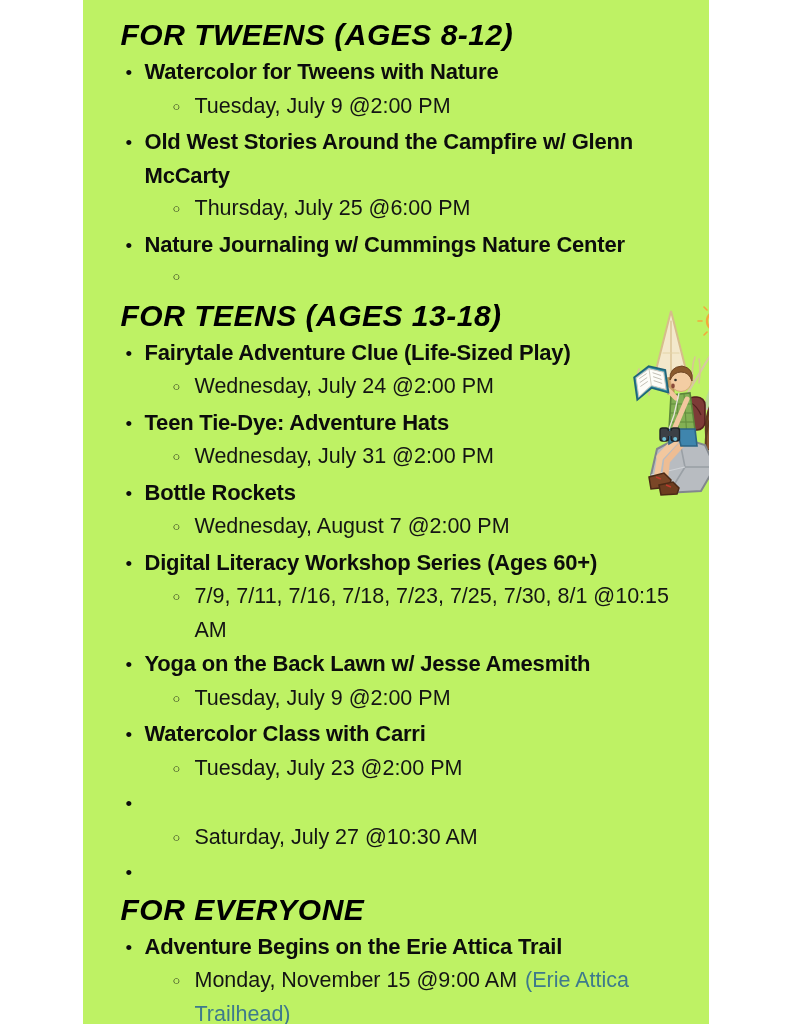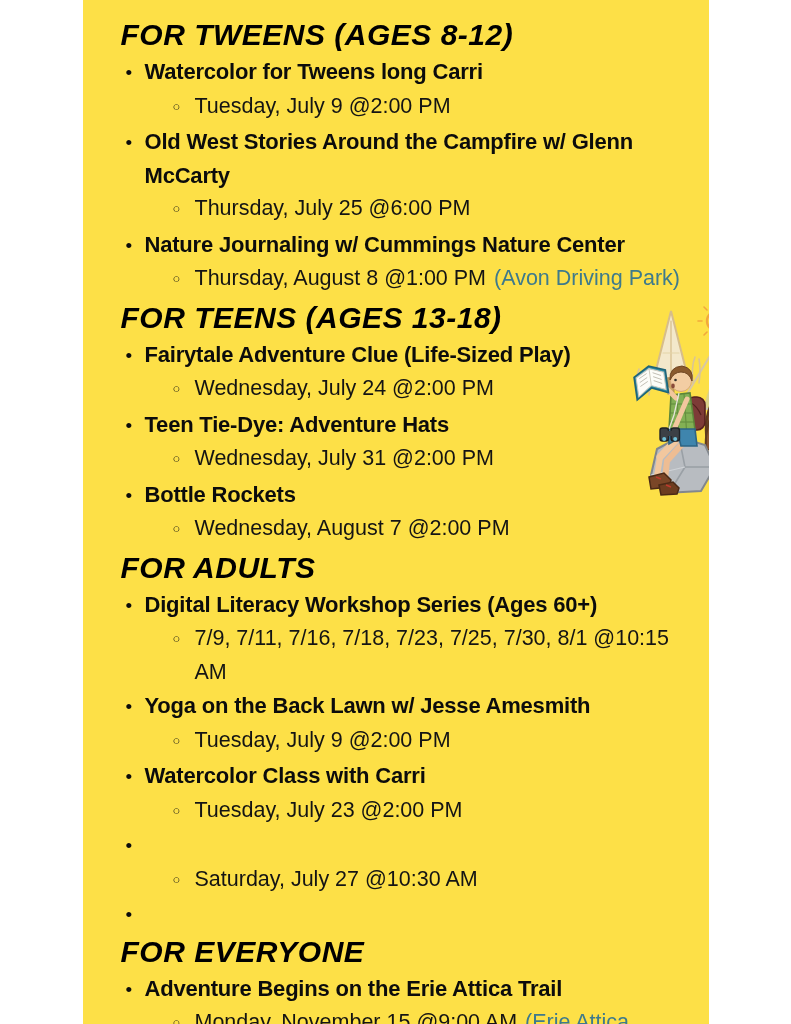--- a/index.html
+++ b/index.html
@@ -1,19 +1,19 @@
 <!DOCTYPE html>
 <html><head>
 <meta charset="utf-8">
 <style>
   * { margin:0; padding:0; box-sizing:border-box; }
   html,body { background:#ffffff; }
   .sheet {
     position:relative; width:626px; height:1024px; margin:0 auto;
-    background:#fde047; overflow:hidden;
+    background:#bef264; overflow:hidden;
     font-family:"Liberation Sans", sans-serif; color:#101010;
   }
   .content { position:absolute; inset:0; padding:15px 6px 0 38px; }
   .section-title {
     font-size:30px; font-weight:800; font-style:italic;
     letter-spacing:0.5px; line-height:40px; color:#000;
     transform-origin:left center;
   }
   .row { display:flex; align-items:baseline; }
   .row.l1 { line-height:33.5px; font-size:22px; font-weight:700; letter-spacing:-0.2px; color:#0c0c0c; }
@@ -27,41 +27,40 @@
 </style>
 </head>
 <body>
 
 <div class="sheet">
 
   <div class="content">
       <div class="section-title">FOR TWEENS (AGES 8-12)</div>
       <div class="row l1">
         <span class="marker">•</span>
-        <span class="label">Watercolor for Tweens long Carri</span>
+        <span class="label">Watercolor for Tweens with Nature</span>
       </div>
       <div class="row l2 it">
         <span class="marker">○</span>
         <span class="text-wrap"><span>Tuesday, July 9 @2:00 PM</span></span>
       </div>
       <div class="row l1">
         <span class="marker">•</span>
         <span class="label">Old West Stories Around the Campfire w/ Glenn McCarty</span>
       </div>
       <div class="row l2 it">
         <span class="marker">○</span>
         <span class="text-wrap"><span>Thursday, July 25 @6:00 PM</span></span>
       </div>
       <div class="row l1">
         <span class="marker">•</span>
         <span class="label">Nature Journaling w/ Cummings Nature Center</span>
       </div>
       <div class="row l2 it">
         <span class="marker">○</span>
-        <span class="text-wrap"><span>Thursday, August 8 @1:00 PM</span><span class="loc" style="color: rgb(62, 122, 140);">(Avon Driving Park)</span></span>
       </div>
       <div class="section-title">FOR TEENS (AGES 13-18)</div>
       <div class="row l1">
         <span class="marker">•</span>
         <span class="label">Fairytale Adventure Clue (Life-Sized Play)</span>
       </div>
       <div class="row l2 it">
         <span class="marker">○</span>
         <span class="text-wrap"><span>Wednesday, July 24 @2:00 PM</span></span>
       </div>
@@ -74,21 +73,20 @@
         <span class="text-wrap"><span>Wednesday, July 31 @2:00 PM</span></span>
       </div>
       <div class="row l1">
         <span class="marker">•</span>
         <span class="label">Bottle Rockets</span>
       </div>
       <div class="row l2">
         <span class="marker">○</span>
         <span class="text-wrap"><span>Wednesday, August 7 @2:00 PM</span></span>
       </div>
-      <div class="section-title">FOR ADULTS</div>
       <div class="row l1">
         <span class="marker">•</span>
         <span class="label">Digital Literacy Workshop Series (Ages 60+)</span>
       </div>
       <div class="row l2 it">
         <span class="marker">○</span>
         <span class="text-wrap"><span>7/9, 7/11, 7/16, 7/18, 7/23, 7/25, 7/30, 8/1 @10:15 AM</span></span>
       </div>
       <div class="row l1">
         <span class="marker">•</span>

